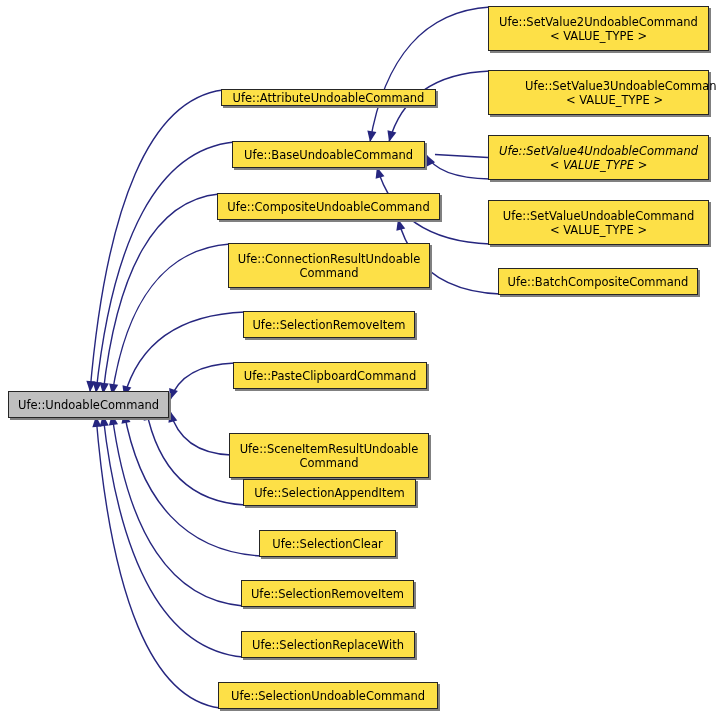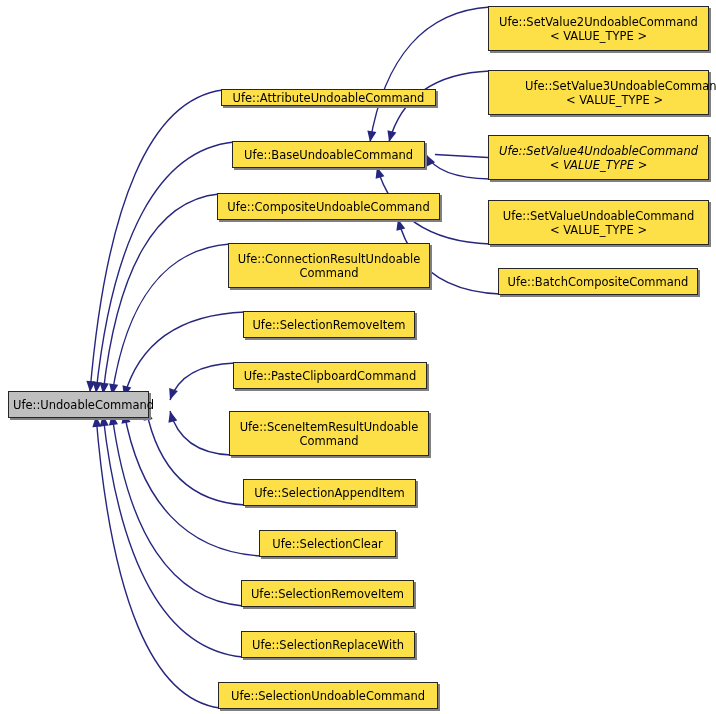--- a/index.html
+++ b/index.html
@@ -85,29 +85,29 @@
       <polygon points="389,142 387.48499781989216,130.17355639280055 396.3549400350775,132.6157122230606" fill="#26267f"></polygon>
       <path d="M 490 179 C 454.8 178.265, 433.68 169.69, 426 154.5" fill="none" stroke="#26267f" stroke-width="1.4"></path>
       <polygon points="426,154.5 435.06838133686455,162.24108906609445 426.8581104332006,166.39216744266713" fill="#26267f"></polygon>
       <path d="M 490 244 C 427.85 241.69, 390.56 214.74, 377 167" fill="none" stroke="#26267f" stroke-width="1.4"></path>
       <polygon points="377,167 384.4304988055977,176.32457438707044 375.5805716993483,178.8382947800479" fill="#26267f"></polygon>
       <path d="M 500 294 C 443.9 291.75, 410.24 265.5, 398 219" fill="none" stroke="#26267f" stroke-width="1.4"></path>
       <polygon points="398,219 405.2485704286825,228.46669037945307 396.3516334074213,230.80859380182378" fill="#26267f"></polygon>
       <path d="M 488 157.5 L 435 154.5" fill="none" stroke="#26267f" stroke-width="1.4"></path>
     </svg>
   <div id="nodes">
-      <div class="node root" style="left: 8px; top: 391px; width: 141px; height: 27px;"><span class="node-label">Ufe::UndoableCommand</span></div>
+      <div class="node root" style="left: 8px; top: 391px; width: 161px; height: 27px;"><span class="node-label">Ufe::UndoableCommand</span></div>
       <div class="node" style="left: 221px; top: 89px; width: 215px; height: 17px;"><span class="node-label">Ufe::AttributeUndoableCommand</span></div>
       <div class="node" style="left: 232px; top: 141px; width: 193px; height: 27px;"><span class="node-label">Ufe::BaseUndoableCommand</span></div>
       <div class="node" style="left: 217px; top: 193px; width: 223px; height: 27px;"><span class="node-label">Ufe::CompositeUndoableCommand</span></div>
       <div class="node" style="left: 228px; top: 243px; width: 202px; height: 45px;"><span class="node-label">Ufe::ConnectionResultUndoable
 Command</span></div>
       <div class="node" style="left: 243px; top: 311px; width: 172px; height: 27px;"><span class="node-label">Ufe::SelectionRemoveItem</span></div>
       <div class="node" style="left: 233px; top: 362px; width: 194px; height: 27px;"><span class="node-label">Ufe::PasteClipboardCommand</span></div>
-      <div class="node" style="left: 229px; top: 411px; width: 200px; height: 45px;"><span class="node-label">Ufe::SceneItemResultUndoable
+      <div class="node" style="left: 229px; top: 433px; width: 200px; height: 45px;"><span class="node-label">Ufe::SceneItemResultUndoable
 Command</span></div>
       <div class="node" style="left: 243px; top: 479px; width: 173px; height: 27px;"><span class="node-label">Ufe::SelectionAppendItem</span></div>
       <div class="node" style="left: 259px; top: 530px; width: 137px; height: 27px;"><span class="node-label">Ufe::SelectionClear</span></div>
       <div class="node" style="left: 241px; top: 580px; width: 173px; height: 27px;"><span class="node-label">Ufe::SelectionRemoveItem</span></div>
       <div class="node" style="left: 241px; top: 631px; width: 174px; height: 27px;"><span class="node-label">Ufe::SelectionReplaceWith</span></div>
       <div class="node" style="left: 218px; top: 682px; width: 220px; height: 27px;"><span class="node-label">Ufe::SelectionUndoableCommand</span></div>
       <div class="node" style="left: 488px; top: 6px; width: 221px; height: 45px;"><span class="node-label">Ufe::SetValue2UndoableCommand
 &lt; VALUE_TYPE &gt;</span></div>
       <div class="node" style="left: 488px; top: 70px; width: 221px; height: 45px; padding-left: 32px;"><span class="node-label">Ufe::SetValue3UndoableCommand
 &lt; VALUE_TYPE &gt;</span></div>

